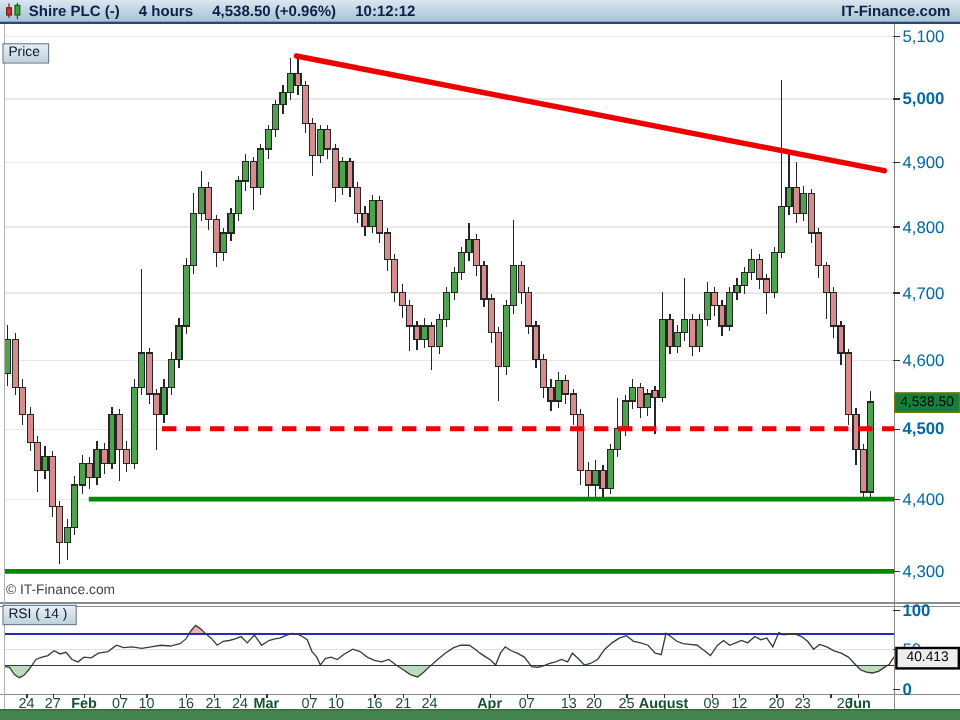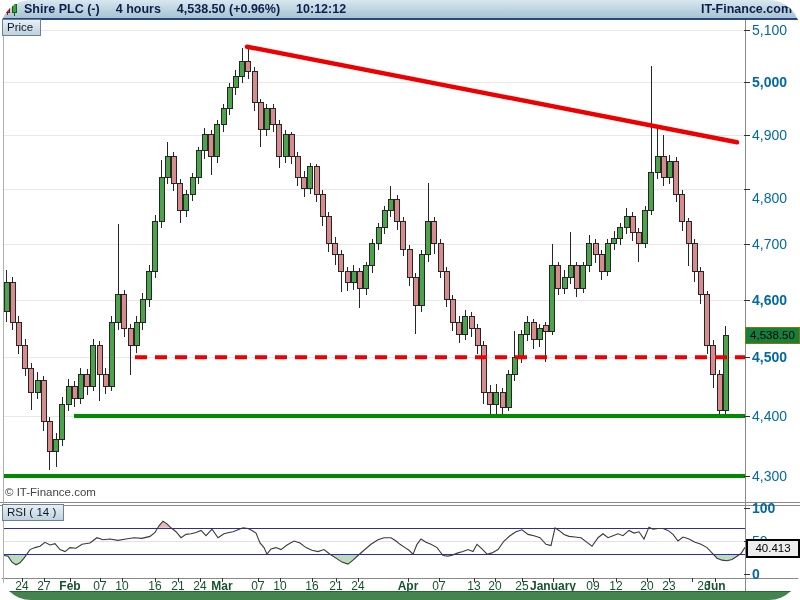--- a/index.html
+++ b/index.html
@@ -1,17 +1,17 @@
 <!DOCTYPE html>
 <html><head>
 <meta charset="utf-8">
 <style>
   html,body{margin:0;padding:0;background:#fff;}
   #stage{position:relative;width:800px;height:600px;overflow:hidden;background:#fff;
-         font-family:"Liberation Sans",sans-serif;border-radius:31px;-webkit-font-smoothing:antialiased;}
+         font-family:"Liberation Sans",sans-serif;-webkit-font-smoothing:antialiased;}
   #plot{position:absolute;left:0;top:0;}
   #titlebar{position:absolute;left:0;top:0;width:800px;height:18px;
     background:linear-gradient(180deg,#d9e7f0 0%,#bcd3e0 55%,#a8c4d4 100%);
     border-bottom:2px solid #27477e;display:flex;align-items:center;
     font-weight:bold;font-size:12.5px;color:#0e1f4a;white-space:nowrap;}
   #titlebar .t{margin-left:16px;}
   #titlebar .sym{margin-left:6px;}
   #titlebar .brand{margin-left:auto;margin-right:8px;}
   .cicon{margin-left:4px;display:inline-block;width:14px;height:15px;}
   .tab{position:absolute;left:2px;padding:1px 7px 2px 4px;font-size:11.5px;color:#101828;
@@ -360,32 +360,32 @@
         <rect x="8.5" y="2.5" width="4" height="8" fill="#3fa03f" stroke="#1a5a1a"></rect>
       </svg>
     </span>
     <span class="t sym">Shire PLC (-)</span>
     <span class="t">4 hours</span>
     <span class="t">4,538.50 (+0.96%)</span>
     <span class="t">10:12:12</span>
     <span class="brand">IT-Finance.com</span>
   </div>
 
-  <div class="tab" style="top:19px">Price</div>
+  <div class="tab" style="top:36px">Price</div>
   <div class="tab" style="top:504px">RSI ( 14 )</div>
 
   <div id="watermark">© IT-Finance.com</div>
 
   <div id="y-axis">
       <div class="ylab" style="top: 22.2271px;">5,100</div>
       <div class="ylab b" style="top: 73.9714px;">5,000</div>
       <div class="ylab" style="top: 126.761px;">4,900</div>
-      <div class="ylab" style="top: 180.639px; margin-top: 9px;">4,800</div>
+      <div class="ylab" style="top: 180.639px;">4,800</div>
       <div class="ylab" style="top: 235.652px;">4,700</div>
-      <div class="ylab" style="top: 291.848px; font-weight: bold;">4,600</div>
+      <div class="ylab" style="top: 291.848px;">4,600</div>
       <div class="ylab b" style="top: 349.278px; text-align: center;">4,500</div>
       <div class="ylab" style="top: 408px;">4,400</div>
       <div class="ylab" style="top: 468.072px;">4,300</div>
     </div>
   <div id="rsi-axis">
       <div class="ylab b" style="top: 500px;">100</div>
       <div class="ylab" style="top: 533px;">50</div>
       <div class="ylab b" style="top: 566px;">0</div>
     </div>
   <div id="x-axis">
@@ -401,21 +401,21 @@
       <div class="xlab" style="left: 258px;">07</div>
       <div class="xlab" style="left: 280px;">10</div>
       <div class="xlab" style="left: 312px;">16</div>
       <div class="xlab" style="left: 336px;">21</div>
       <div class="xlab" style="left: 358px;">24</div>
       <div class="xlab b" style="left: 408px;">Apr</div>
       <div class="xlab" style="left: 439px;">07</div>
       <div class="xlab" style="left: 474px;">13</div>
       <div class="xlab" style="left: 495px;">20</div>
       <div class="xlab" style="left: 522px;">25</div>
-      <div class="xlab b" style="left: 553px;">January</div>
+      <div class="xlab b" style="left: 553px;">August</div>
       <div class="xlab" style="left: 593px;">09</div>
       <div class="xlab" style="left: 616px;">12</div>
       <div class="xlab" style="left: 647px;">20</div>
       <div class="xlab" style="left: 669px;">23</div>
       <div class="xlab" style="left: 704px;">26</div>
       <div class="xlab b" style="left: 715px;">Jun</div>
     </div>
 
   <div id="price-tag" class="tag" style="top: 327px;">4,538.50</div>
   <div id="rsi-tag" class="tag" style="top: 539px;">40.413</div>

